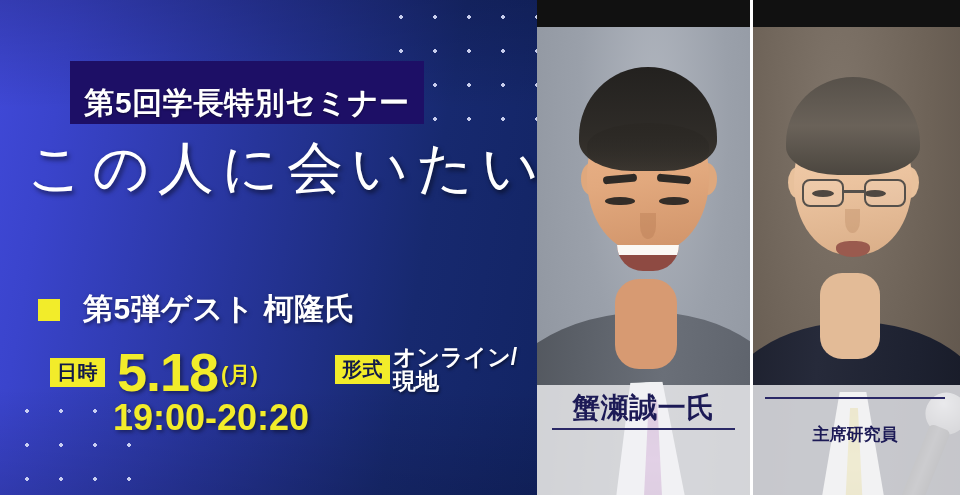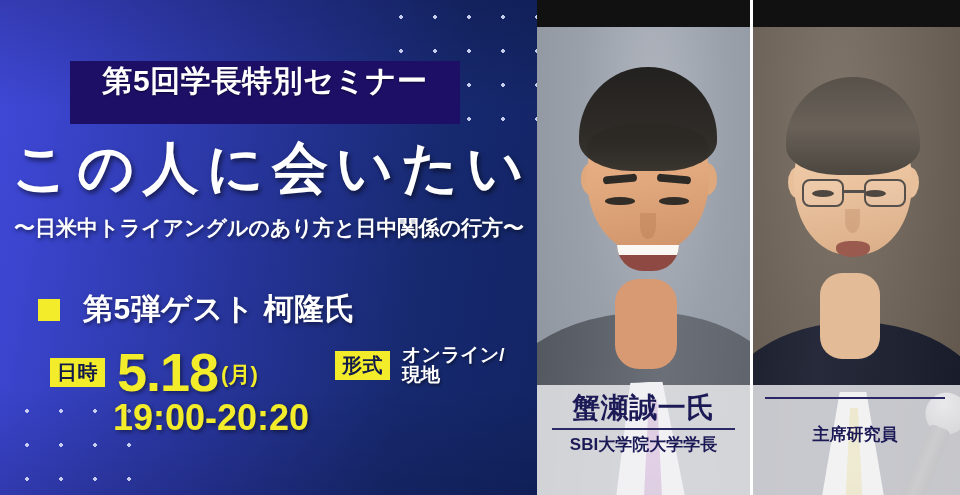--- a/index.html
+++ b/index.html
@@ -48,43 +48,43 @@
   }
   .dots-bottomleft {
     left: 4px; top: 388px;
     width: 130px; height: 112px;
   }
 
   
   .seminar-badge {
     position: absolute;
     left: 70px; top: 61px;
-    width: 390px; height: 63px;
+    width: 354px; height: 63px;
     background: #1d0f66;
     display: flex;
-    align-items: flex-start;
+    align-items: flex-end;
     justify-content: center;
   }
   .seminar-badge-text {
     color: #ffffff;
     font-size: 30px;
     font-weight: bold;
     letter-spacing: 0.6px;
     white-space: nowrap;
     text-shadow: 0 1px 2px rgba(0,0,0,0.45);
   }
 
   
   .main-title {
     position: absolute;
-    left: 12px; top: 140px;
+    left: 27px; top: 140px;
     width: 510px;
     color: #ffffff;
     font-size: 56px;
-    font-weight: bold;
+    font-weight: normal;
     letter-spacing: 8px;
     line-height: 1.0;
     white-space: nowrap;
     text-shadow: 2px 3px 5px rgba(0,0,0,0.55);
   }
   .subtitle {
     position: absolute;
     left: 8px; top: 214px;
     width: 522px;
     text-align: center;
@@ -172,24 +172,24 @@
 
   .format-block {
     position: absolute;
     left: 335px; top: 345px;
     display: flex;
     align-items: center;
   }
   .format-chip { align-self: center; }
   .format-value {
     color: #ffffff;
-    font-size: 19px;
+    font-size: 23px;
     font-weight: bold;
     line-height: 1.06;
-    margin-left: 12px;
+    margin-left: 3px;
     white-space: nowrap;
     text-shadow: 1px 2px 3px rgba(0,0,0,0.5);
   }
 
   
   .photo-strip {
     position: absolute;
     left: 537px; top: 0;
     width: 423px; height: 495px;
     display: flex;
@@ -481,21 +481,20 @@
 
     <div class="dots dots-topright"></div>
     <div class="dots dots-bottomleft"></div>
 
     <div class="seminar-badge">
       <span class="seminar-badge-text">第5回学長特別セミナー</span>
     </div>
 
     <div class="main-title">この人に会いたい</div>
 
-    <div class="subtitle">〜日米中トライアングルのあり方と日中関係の行方〜</div>
 
     <div class="guest-line">
       <span class="guest-bullet"></span>
       <span class="guest-text">第5弾ゲスト 柯隆氏</span>
     </div>
 
     <div class="date-block">
       <span class="tag-chip date-chip">日時</span>
       <span class="date-main">5.18</span>
       <span class="date-dow">(月)</span>
@@ -527,21 +526,20 @@
         <div class="p1-brow-l"></div>
         <div class="p1-brow-r"></div>
         <div class="p1-eye-l"></div>
         <div class="p1-eye-r"></div>
         <div class="p1-nose"></div>
         <div class="p1-smile"></div>
       </div>
       <div class="nameplate">
         <div class="np-name">蟹瀬誠一氏</div>
         <div class="np-rule"></div>
-        <div class="np-title">SBI大学院大学学長</div>
       </div>
     </div>
 
     <div class="photo-card right-card">
       <div class="p2-bg">
         <div class="p2-suit"></div>
         <div class="p2-shirt"></div>
         <div class="p2-tie"></div>
         <div class="p2-neck"></div>
         <div class="p2-ear-l"></div>

